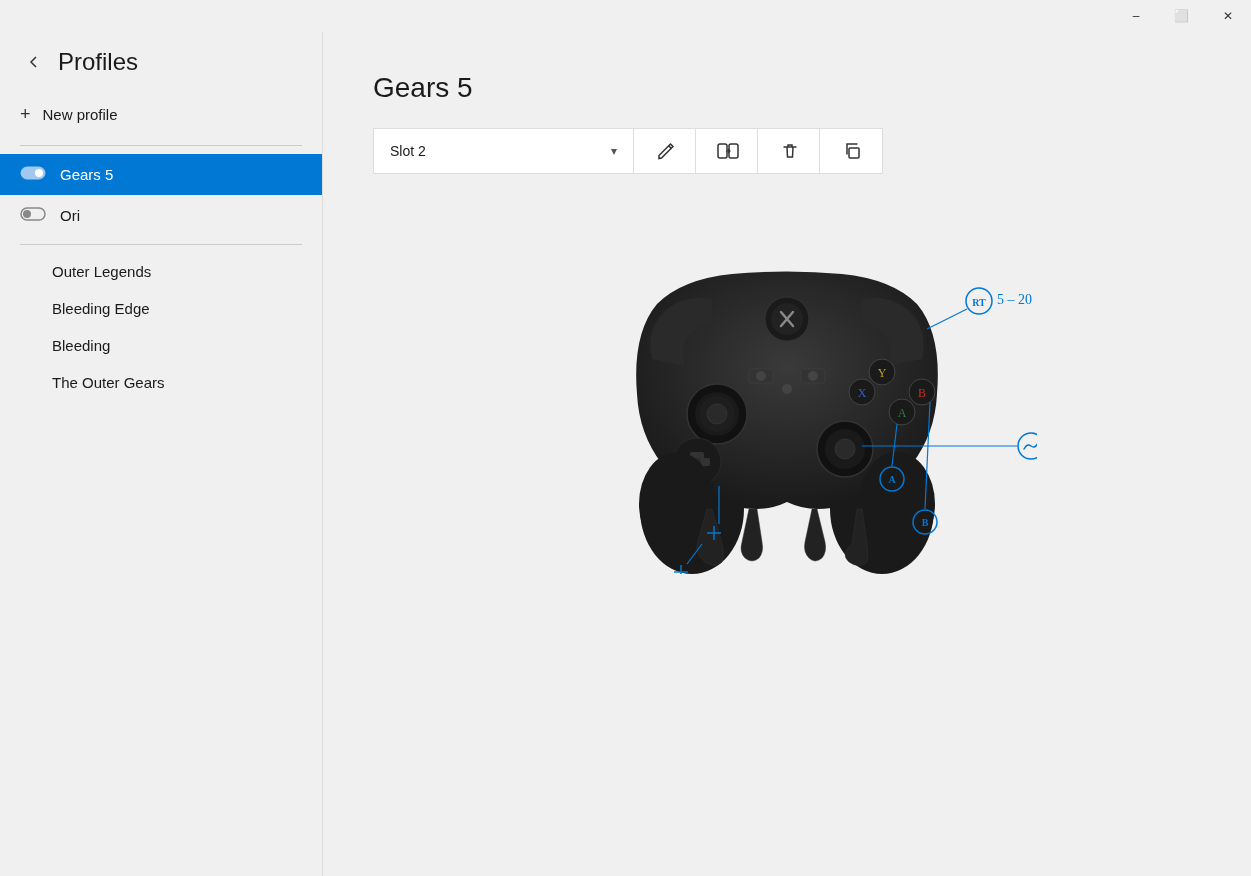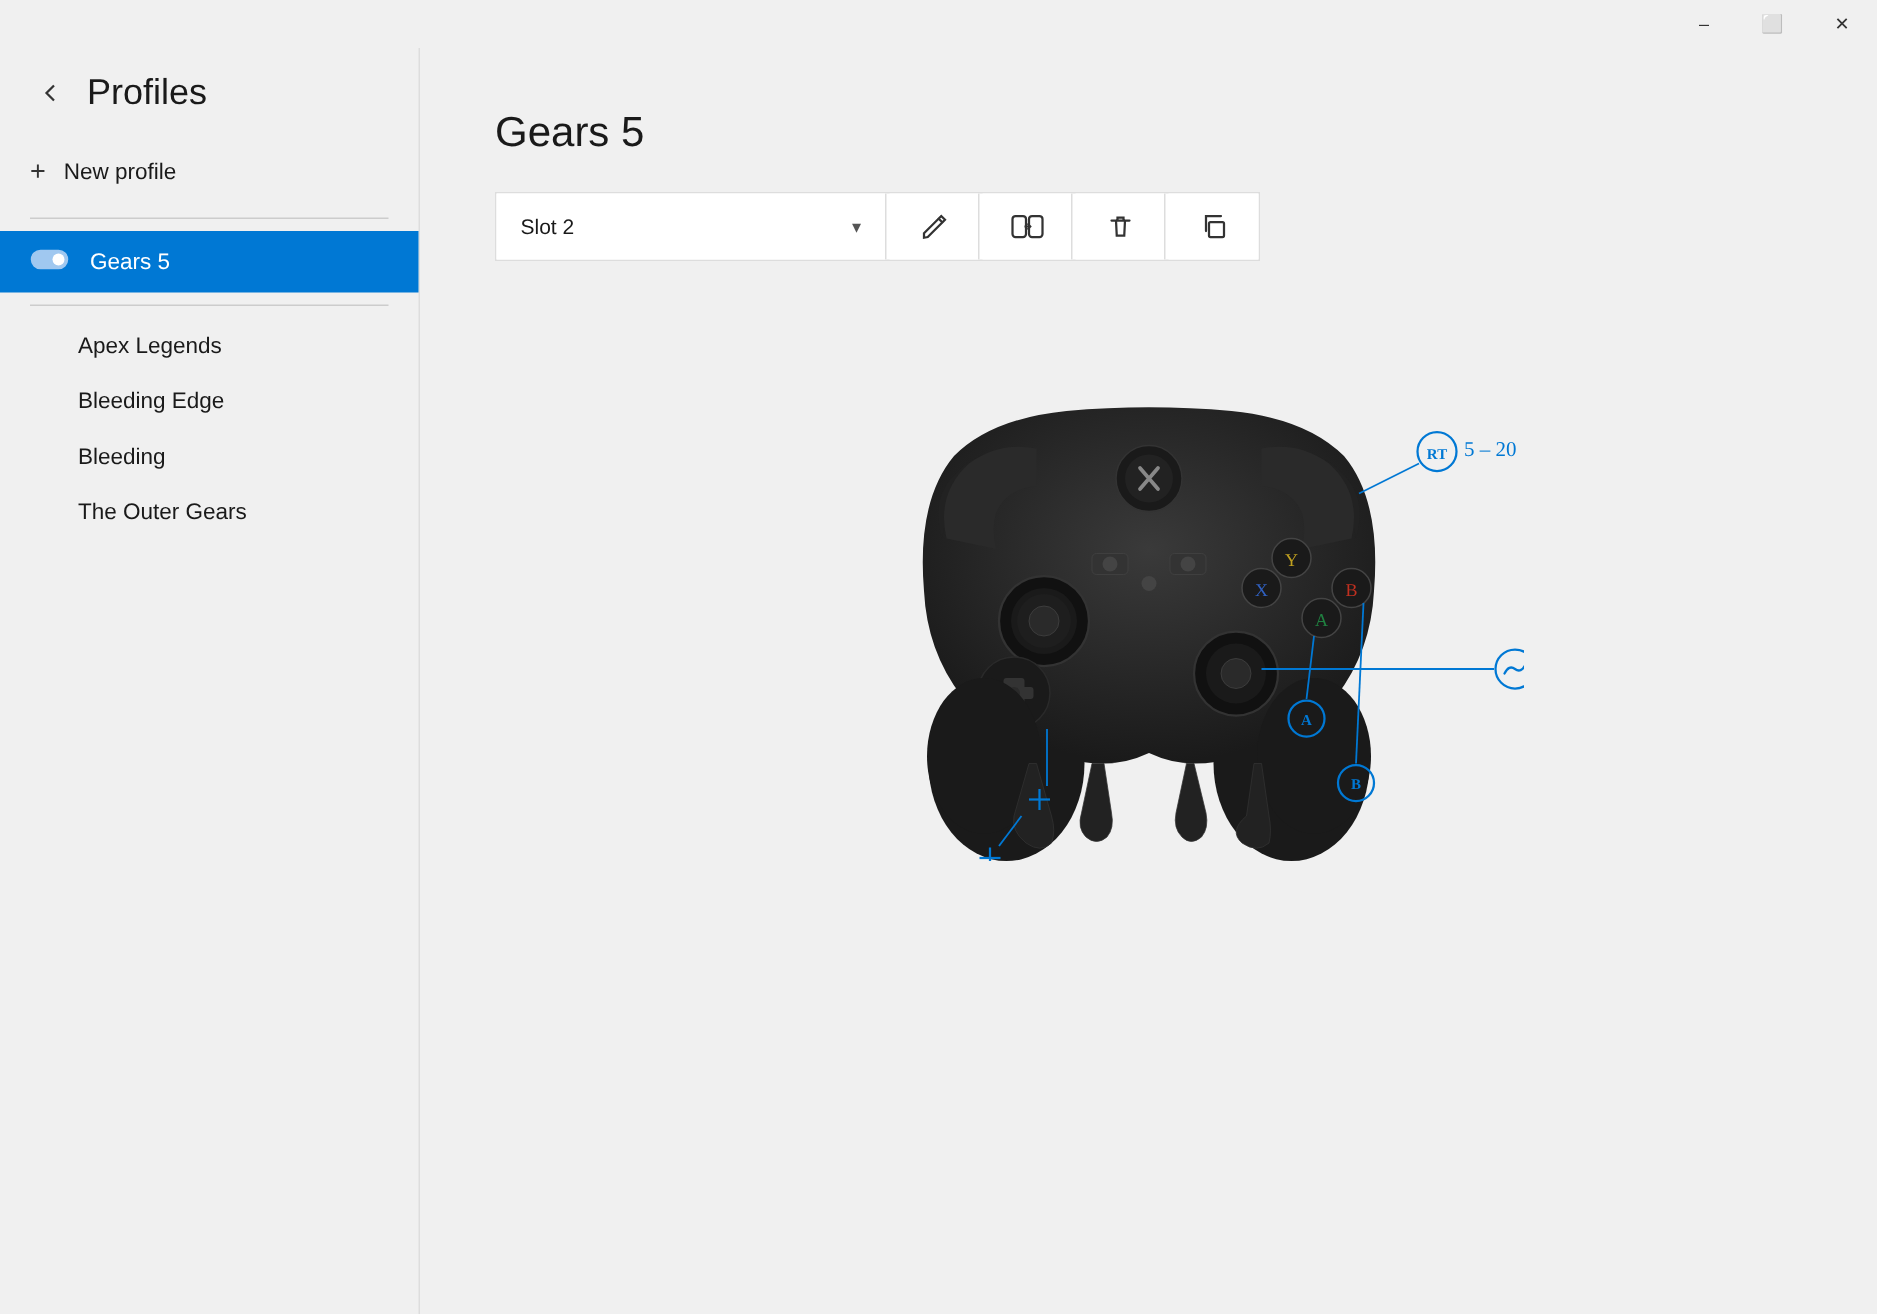--- a/index.html
+++ b/index.html
@@ -47,21 +47,21 @@
 
     
     .app-body {
       display: flex;
       flex: 1;
       overflow: hidden;
     }
 
     
     .sidebar {
-      width: 280px;
+      width: 323px;
       background: #f0f0f0;
       display: flex;
       flex-direction: column;
       padding: 16px 0;
       flex-shrink: 0;
       border-right: 1px solid #ddd;
     }
     .sidebar-header {
       display: flex;
       align-items: center;
@@ -255,25 +255,34 @@
     <div class="profile-item active">
       <span class="toggle-icon">
         <svg width="26" height="14" viewBox="0 0 26 14" fill="none">
           <rect x="1" y="1" width="24" height="12" rx="6" fill="#a0c8f0" stroke="#a0c8f0" stroke-width="1"></rect>
           <circle cx="19" cy="7" r="4" fill="white"></circle>
         </svg>
       </span>
       <span>Gears 5</span>
     </div>
 
+    <div class="profile-item">
+      <span class="toggle-icon">
+        <svg width="26" height="14" viewBox="0 0 26 14" fill="none">
+          <rect x="1" y="1" width="24" height="12" rx="6" stroke="#888" stroke-width="1.5"></rect>
+          <circle cx="7" cy="7" r="4" fill="#888"></circle>
+        </svg>
+      </span>
+      <span>Ori</span>
+    </div>
 
     <div class="sidebar-divider"></div>
 
     <div class="no-icon-profile">
-      <span class="no-icon-profile-label">Apex Legends</span>
+      <span class="no-icon-profile-label">Outer Legends</span>
     </div>
     <div class="no-icon-profile">
       <span class="no-icon-profile-label">Bleeding Edge</span>
     </div>
     <div class="no-icon-profile">
       <span class="no-icon-profile-label">Bleeding</span>
     </div>
     <div class="no-icon-profile">
       <span class="no-icon-profile-label">The Outer Gears</span>
     </div>

